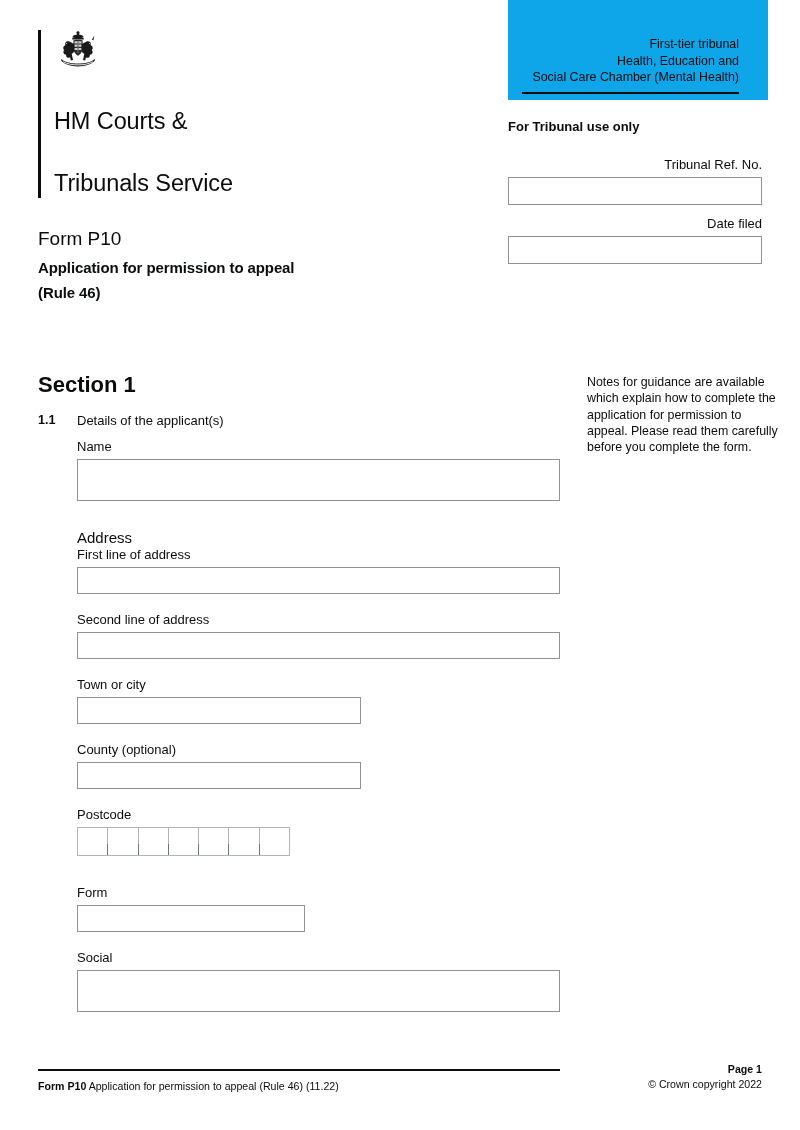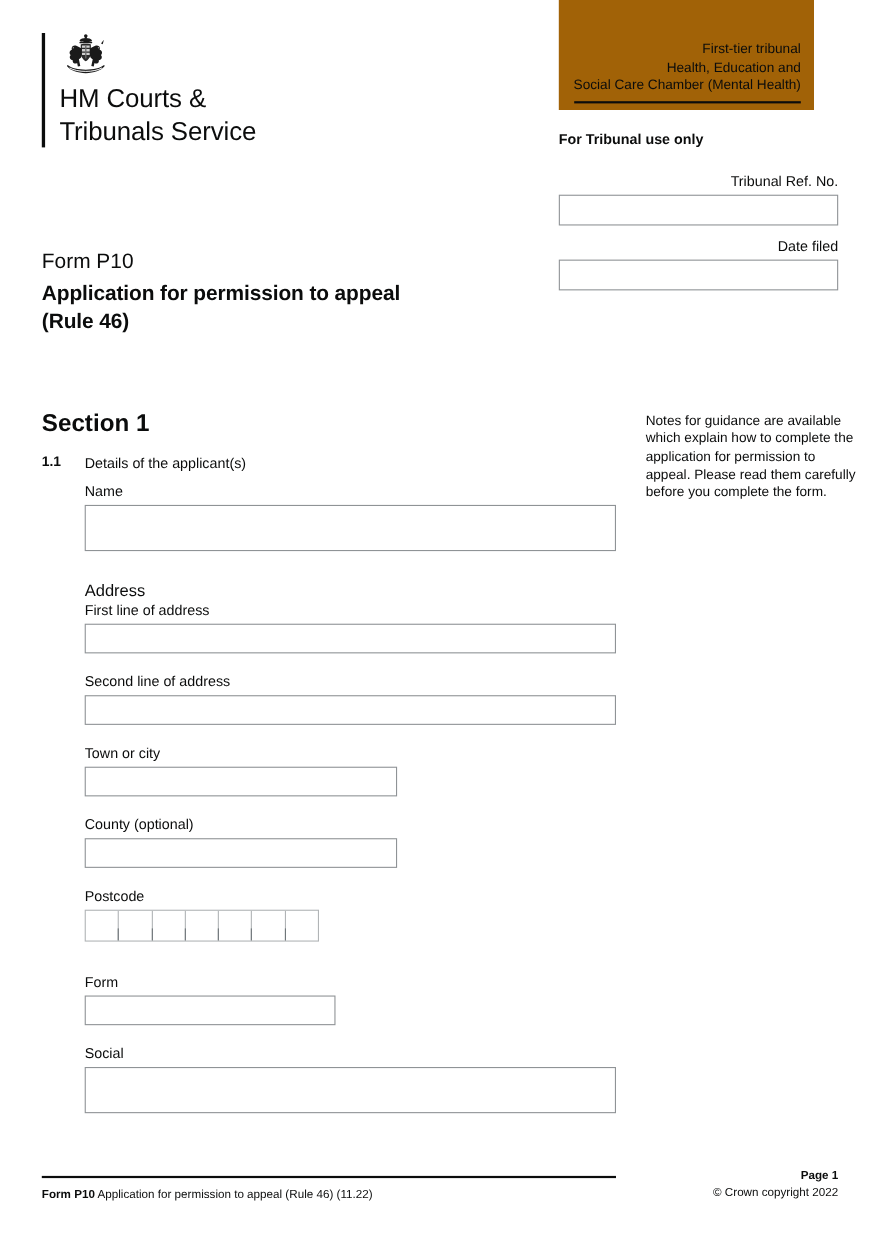--- a/index.html
+++ b/index.html
@@ -25,40 +25,40 @@
     top: 30px;
     display: flex;
     align-items: stretch;
   }
   .logo-bar {
     width: 3px;
     background: #0b0c0c;
     margin-right: 13px;
     align-self: stretch;
   }
-  .logo-right { display: flex; flex-direction: column; }
+  .logo-right { display: flex; flex-direction: column; gap: 32px; }
   .crest { width: 44px; height: 40px; margin-left: 2px; margin-bottom: 4px; }
   .logo-text {
     font-size: 23.5px;
     line-height: 30px;
     letter-spacing: -0.1px;
     color: #0b0c0c;
     white-space: nowrap;
   }
 
   
   .tribunal-box {
     position: absolute;
     left: 508px;
     top: 0px;
-    width: 232px;
+    width: 260px;
     height: 100px;
-    background: #a16207;
+    background: #0ea5e9;
     box-sizing: border-box;
-    padding: 36px 12px 0 10px;
+    padding: 36px 29px 0 10px;
   }
   .tribunal-line {
     text-align: right;
     font-size: 12.4px;
     line-height: 16.5px;
     color: #0b0c0c;
   }
   .tribunal-rule {
     margin-top: 6px;
     margin-left: 4px;
@@ -89,21 +89,21 @@
     border: 1px solid #8f9396;
     background: #ffffff;
     box-sizing: border-box;
   }
   .tu-box { width: 254px; height: 28px; margin-bottom: 10px; }
 
   
   .form-title-block { position: absolute; left: 38px; top: 226px; width: 460px; }
   .form-number { font-size: 19px; line-height: 26px; margin-bottom: 3px; }
   .form-title {
-    font-size: 19px;
+    font-size: 15px;
     font-weight: bold;
     line-height: 25px;
     letter-spacing: -0.1px;
   }
 
   
   .section-heading {
     position: absolute;
     left: 38px;
     top: 373px;

